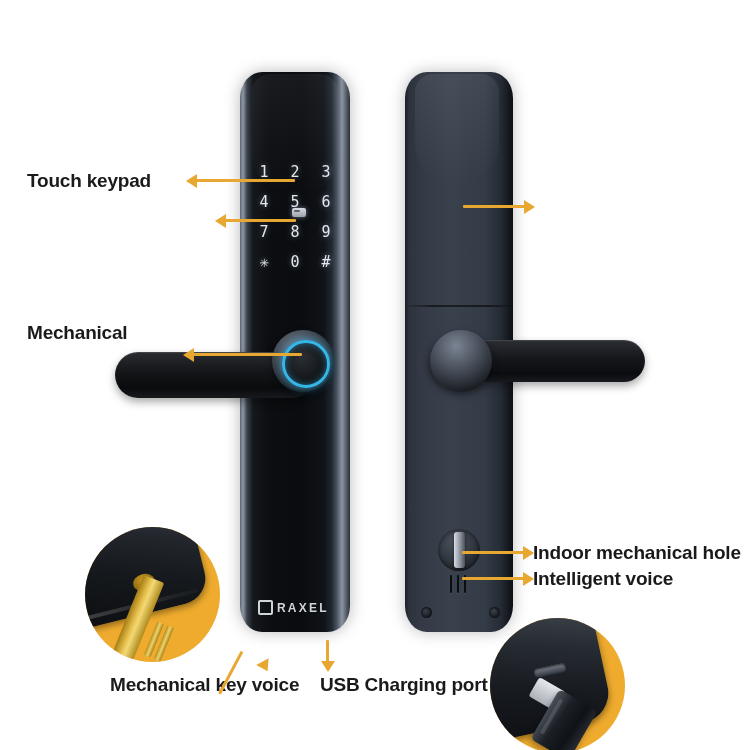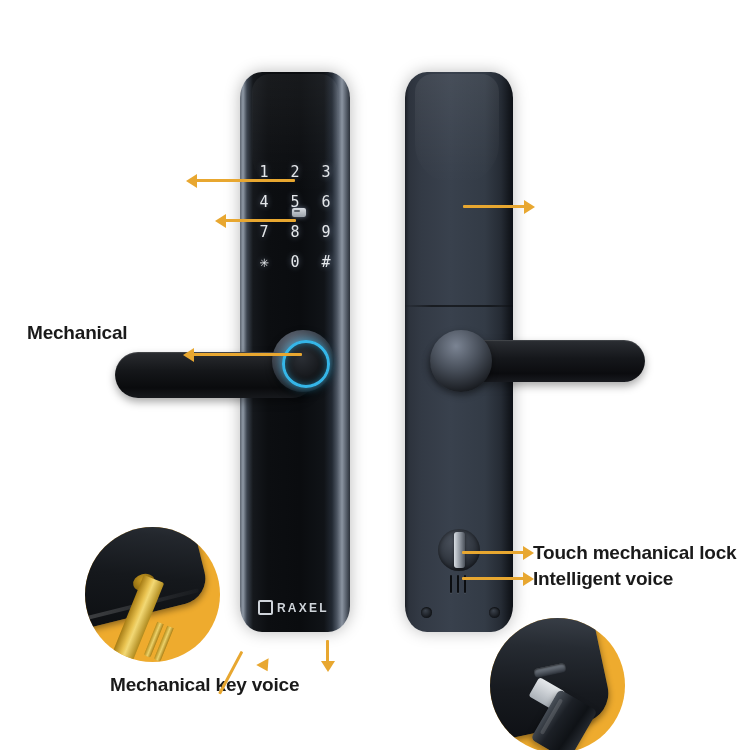--- a/index.html
+++ b/index.html
@@ -257,47 +257,49 @@
 
   <div class="slits">
     <span class="slit" style="left:0px;"></span>
     <span class="slit" style="left:7px;"></span>
     <span class="slit" style="left:14px;"></span>
   </div>
 
   <div class="screw" style="left:421px;top:607px;"></div>
   <div class="screw" style="left:489px;top:607px;"></div>
 
+  <div class="label" style="left:27px;top:169px;">Touch keypad</div>
   <div class="arrow" style="left:195px;top:179px;width:100px;"></div>
   <div class="ahead left" style="left:186px;top:174px;"></div>
 
   <div class="arrow" style="left:224px;top:219px;width:72px;"></div>
   <div class="ahead left" style="left:215px;top:214px;"></div>
 
   <div class="label multi" style="left:27px;top:321px;width:165px;">
     <span>Mechanical</span><br>
   </div>
   <div class="arrow" style="left:192px;top:353px;width:110px;"></div>
   <div class="ahead left" style="left:183px;top:348px;"></div>
 
   <div class="arrow" style="left:463px;top:205px;width:63px;"></div>
   <div class="ahead right" style="left:524px;top:200px;"></div>
 
-  <div class="label" style="left:533px;top:541px;">Touch mechanical lock</div>
+  <div class="label" style="left:533px;top:541px;">Indoor mechanical hole</div>
   <div class="arrow" style="left:462px;top:551px;width:63px;"></div>
   <div class="ahead right" style="left:523px;top:546px;"></div>
 
   <div class="label" style="left:533px;top:567px;">Intelligent voice</div>
   <div class="arrow" style="left:462px;top:577px;width:63px;"></div>
   <div class="ahead right" style="left:523px;top:572px;"></div>
 
   <div class="label" style="left:110px;top:673px;">Mechanical key voice</div>
   <div class="arrow" style="left:242px;top:650px;width:48px;transform:rotate(118deg);transform-origin:left center;"></div>
   <div class="ahead down" style="left:258px;top:661px;transform:rotate(-28deg);"></div>
 
+  <div class="label" style="left:320px;top:673px;">USB Charging port</div>
   <div class="arrow" style="left:326px;top:640px;width:3px;height:28px;"></div>
   <div class="ahead down" style="left:321px;top:661px;"></div>
 
   <div class="inset inset-key">
     <div class="key-body"></div>
     <div class="key-hole"></div>
     <div class="key-blade"></div>
     <div class="key-tooth" style="left:72px;top:96px;"></div>
     <div class="key-tooth" style="left:82px;top:100px;"></div>
   </div>

